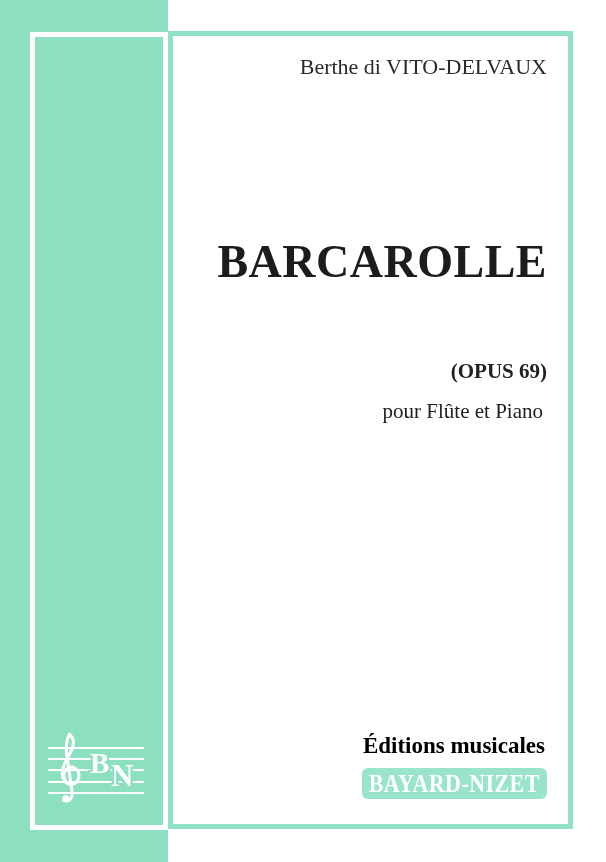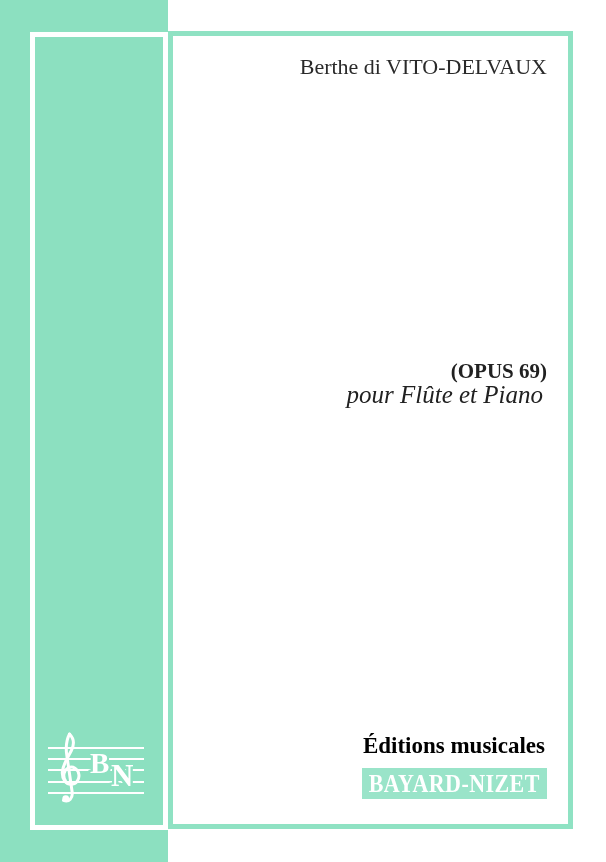--- a/index.html
+++ b/index.html
@@ -65,44 +65,44 @@
     position: absolute;
     top: 359px; right: 59px;
     font-size: 21px;
     font-weight: bold;
     color: #212121;
     white-space: nowrap;
   }
 
   .instrumentation {
     position: absolute;
-    top: 381px; right: 63px;
-    font-size: 25px;
+    top: 399px; right: 63px;
+    font-size: 21px;
     color: #212121;
     white-space: nowrap;
-    font-style: italic;
   }
 
   .publisher-tagline {
     position: absolute;
     top: 733px; right: 61px;
     font-size: 23px;
     font-weight: bold;
     color: #000000;
     white-space: nowrap;
   }
 
   .publisher-badge {
     position: absolute;
     top: 768px; right: 59px;
     width: 185px; height: 31px;
     background: #9AE4C9;
     display: flex;
     align-items: center;
     justify-content: center;
+    border-radius: 6px;
   }
   .publisher-badge span {
     font-size: 25px;
     font-weight: bold;
     color: #ffffff;
     letter-spacing: 0.5px;
     transform: scaleX(0.88);
     white-space: nowrap;
   }
 
@@ -157,20 +157,21 @@
 
     <div class="logo-letter b">B</div>
     <div class="logo-letter n">N</div>
   </div>
 
   <div class="content-frame"></div>
 
   <div class="composer">Berthe di VITO-DELVAUX</div>
 
   <div class="main-title">
+    <div>BARCAROLLE</div>
   </div>
 
   <div class="opus">(OPUS 69)</div>
 
   <div class="instrumentation">pour Flûte et Piano</div>
 
   <div class="publisher-tagline">Éditions musicales</div>
 
   <div class="publisher-badge">
     <span>BAYARD-NIZET</span>

